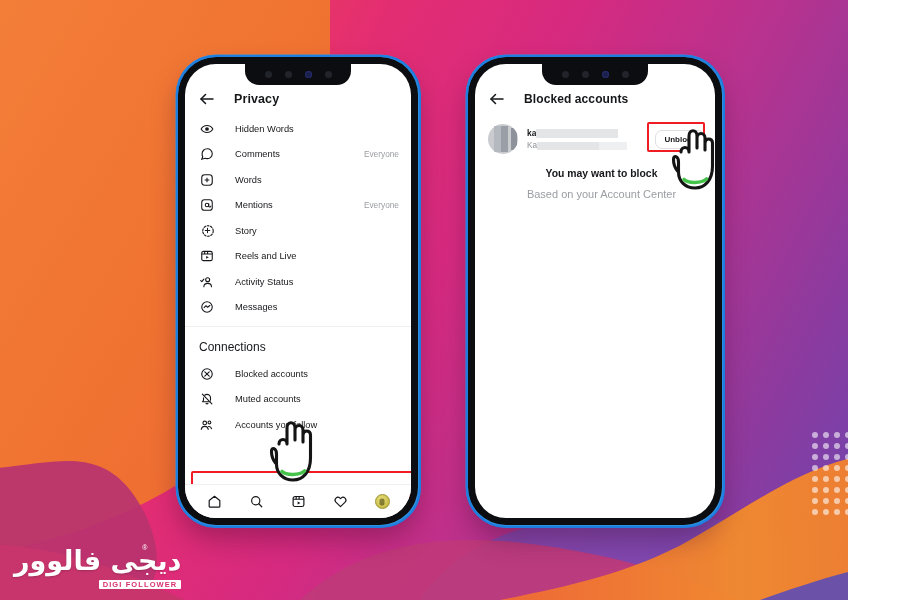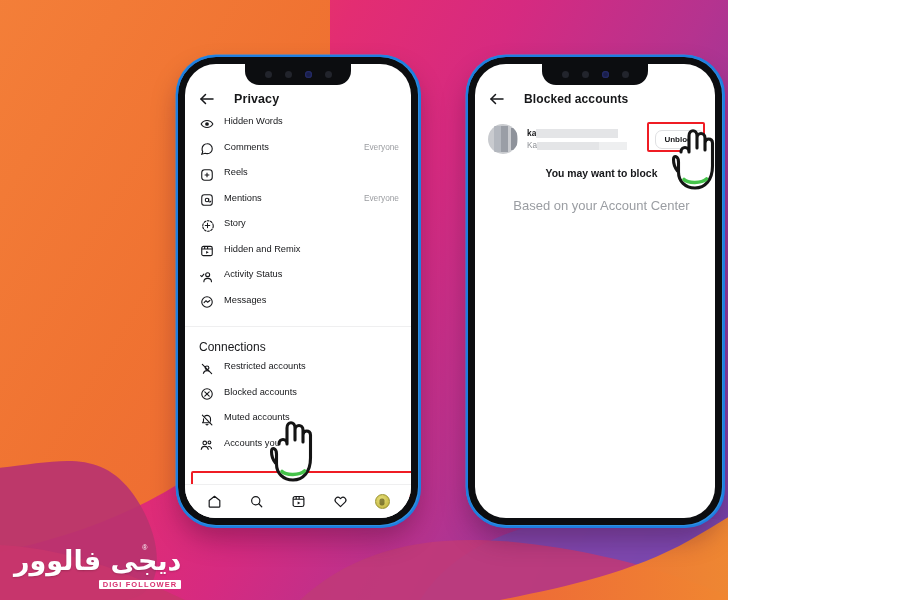--- a/index.html
+++ b/index.html
@@ -3,21 +3,21 @@
 <meta charset="utf-8">
 <style>
   * { box-sizing: border-box; margin: 0; padding: 0; }
   html, body {
     width: 900px; height: 600px;
     overflow: hidden;
     font-family: "Liberation Sans", sans-serif;
   }
   #stage {
     position: relative;
-    width: 728px; height: 600px;
+    width: 848px; height: 600px;
     overflow: hidden;
     background: linear-gradient(118deg,
         #f15a3c 0%,
         #ee3f5a 17%,
         #e32d72 34%,
         #d62a80 50%,
         #b5338f 68%,
         #8e3a9e 84%,
         #6b46b0 100%);
     text-decoration: underline;
@@ -135,21 +135,22 @@
     font-weight: 700;
     color: #17181a;
     letter-spacing: .1px;
   }
   #phone-2 .app-title { font-size: 12px; }
 
   
   .plist { padding: 2px 0 0 0; }
   .prow {
     display: flex;
-    gap: 10px;
+    align-items: center;
+    gap: 21px;
     height: 25.5px;
     padding: 0 12px 0 14px;
   }
   .prow .ico {
     width: 15px; height: 15px;
     flex: 0 0 15px;
     display: flex; align-items: center; justify-content: center;
     color: #1a1b1e;
   }
   .prow .lbl {
@@ -280,23 +281,23 @@
   .suggest {
     padding: 14px 0 0 13px;
     text-align: center;
   }
   .suggest .s-title {
     font-size: 10.4px;
     font-weight: 700;
     color: #16171a;
   }
   .suggest .s-sub {
-    font-size: 13px;
+    font-size: 11px;
     color: #9a9da2;
-    margin-top: 19px;
+    margin-top: 9px;
   }
 
   
   .hand { position: absolute; z-index: 11; }
   #hand-1 { left: 266px; top: 416px; width: 54px; height: 72px; }
   #hand-2 { left: 668px; top: 124px; width: 54px; height: 72px; }
 </style>
 </head>
 <body>
 
@@ -433,21 +434,21 @@
         </div>
 
         <div class="prow">
           <span class="ico">
             <svg width="14" height="14" viewBox="0 0 24 24" fill="none" stroke="#16171a" stroke-width="1.9">
               <rect x="3" y="3" width="18" height="18" rx="5"></rect>
               <line x1="12" y1="8" x2="12" y2="16"></line>
                 <line x1="8" y1="12" x2="16" y2="12"></line>
             </svg>
           </span>
-          <span class="lbl">Reels</span>
+          <span class="lbl">Words</span>
           <span class="val"></span>
         </div>
 
         <div class="prow">
           <span class="ico">
             <svg width="14" height="14" viewBox="0 0 24 24" fill="none" stroke="#16171a" stroke-width="1.8">
               <rect x="3" y="3" width="18" height="18" rx="4.5"></rect>
               <circle cx="12" cy="12" r="3"></circle>
               <path d="M15 9.6V13.5c0 1.2.8 1.9 1.8 1.9 1.1 0 1.8-.8 1.8-2.3"></path>
             </svg>
@@ -473,21 +474,21 @@
         <div class="prow">
           <span class="ico">
             <svg width="14" height="14" viewBox="0 0 24 24" fill="none" stroke="#16171a" stroke-width="1.9">
               <rect x="3" y="4" width="18" height="16" rx="3"></rect>
               <line x1="3" y1="8.5" x2="21" y2="8.5"></line>
               <line x1="8" y1="4" x2="8" y2="8.5"></line>
                 <line x1="13" y1="4" x2="13" y2="8.5"></line>
               <polygon points="10.5,11.8 15,14.3 10.5,16.8" fill="#16171a" stroke="none"></polygon>
             </svg>
           </span>
-          <span class="lbl">Hidden and Remix</span>
+          <span class="lbl">Reels and Live</span>
           <span class="val"></span>
         </div>
 
 
 
         <div class="prow">
           <span class="ico">
             <svg width="15" height="14" viewBox="0 0 24 24" fill="none" stroke="#16171a" stroke-width="1.9" stroke-linecap="round" stroke-linejoin="round">
               <circle cx="14" cy="8" r="3.4"></circle>
               <path d="M7.5 20c0-3.4 2.9-5.6 6.5-5.6s6.5 2.2 6.5 5.6"></path>
@@ -506,30 +507,20 @@
             </svg>
           </span>
           <span class="lbl">Messages</span>
           <span class="val"></span>
         </div>
 
         <div class="divider"></div>
 
         <div class="section-head">Connections</div>
 
-        <div class="prow">
-          <span class="ico">
-            <svg width="14" height="14" viewBox="0 0 24 24" fill="none" stroke="#16171a" stroke-width="1.9" stroke-linecap="round">
-              <circle cx="12" cy="10" r="3.2"></circle>
-              <path d="M5.8 19.4c.9-2.9 3.3-4.6 6.2-4.6 1.2 0 2.3.3 3.2.8"></path>
-              <line x1="4" y1="4" x2="20" y2="20"></line>
-            </svg>
-          </span>
-          <span class="lbl">Restricted accounts</span>
-        </div>
 
         <div class="prow">
           <span class="ico">
             <svg width="14" height="14" viewBox="0 0 24 24" fill="none" stroke="#16171a" stroke-width="1.9" stroke-linecap="round">
               <circle cx="12" cy="12" r="9"></circle>
               <line x1="8.2" y1="8.2" x2="15.8" y2="15.8"></line>
               <line x1="15.8" y1="8.2" x2="8.2" y2="15.8"></line>
             </svg>
           </span>
           <span class="lbl">Blocked accounts</span>

